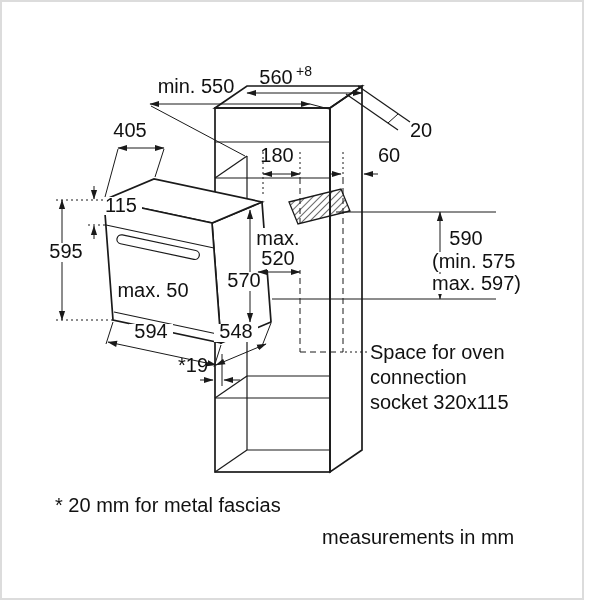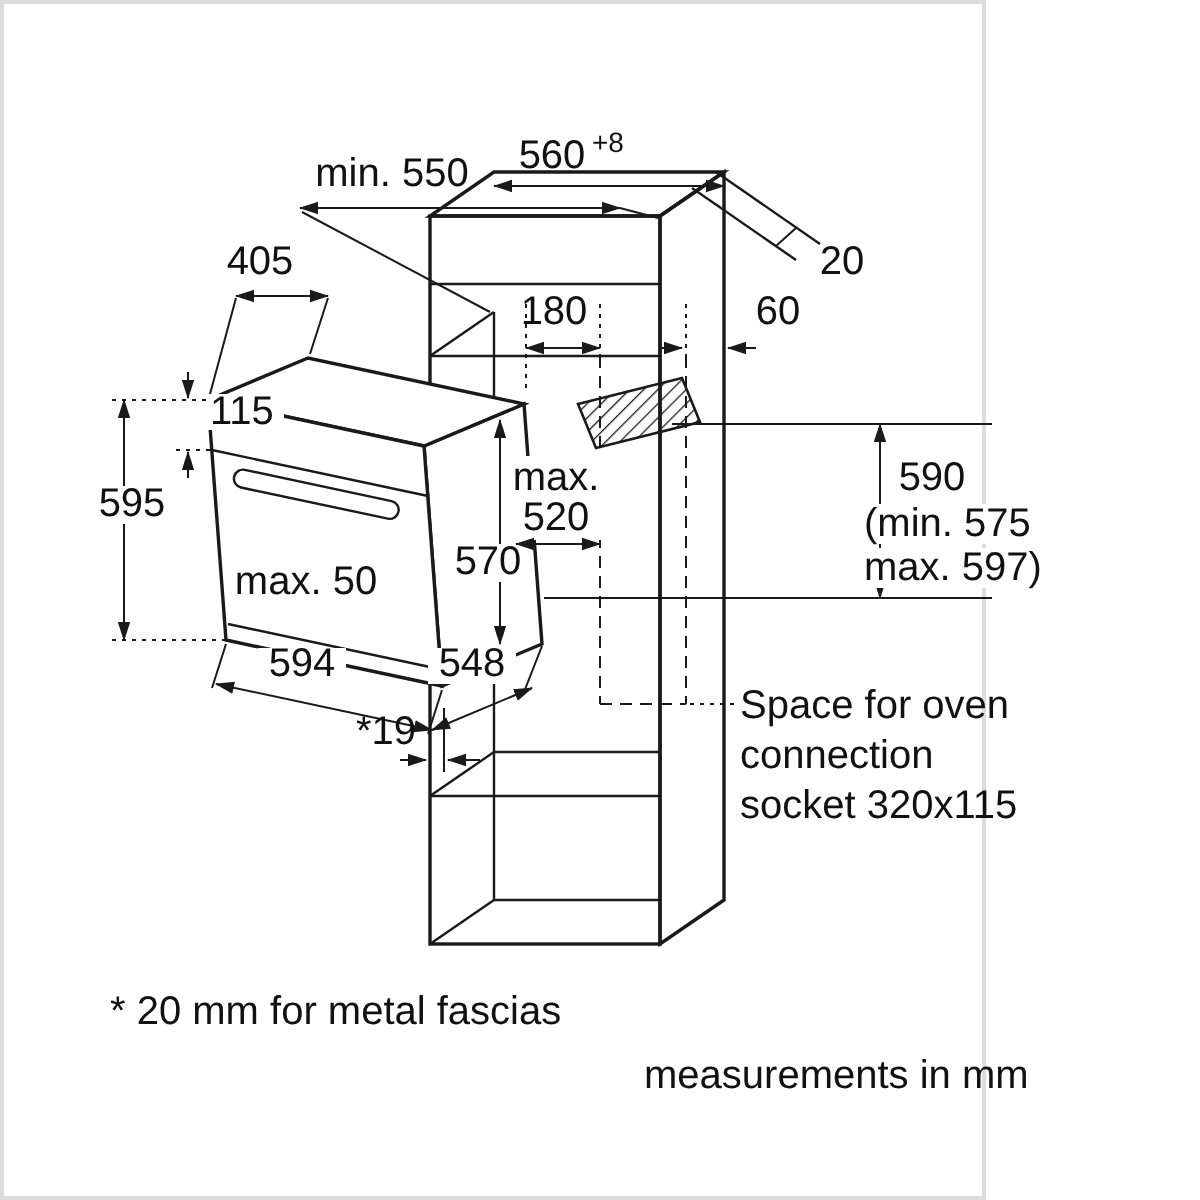--- a/index.html
+++ b/index.html
@@ -1,16 +1,16 @@
 <!DOCTYPE html>
 <html><head>
 <meta charset="utf-8">
 <style>
   html,body{margin:0;padding:0;background:#ffffff;}
-  .canvas{position:relative;width:493px;height:600px;background:#ffffff;
+  .canvas{position:relative;width:584px;height:600px;background:#ffffff;
           box-shadow:inset 0 0 0 2px #dcdcdc;font-family:"Liberation Sans",sans-serif;}
   svg{display:block;}
   .s  {fill:none;stroke:#1a1a1a;stroke-width:1.7;}
   .s2 {fill:none;stroke:#1a1a1a;stroke-width:1.2;}
   .wf {fill:#ffffff;stroke:#1a1a1a;stroke-width:1.7;}
   .wf2{fill:#ffffff;stroke:#1a1a1a;stroke-width:1.2;}
   .d  {fill:none;stroke:#1a1a1a;stroke-width:1;}
   .dash{stroke-dasharray:6 4;}
   .dot {stroke-dasharray:2 3;}
   .bg {fill:#ffffff;}

